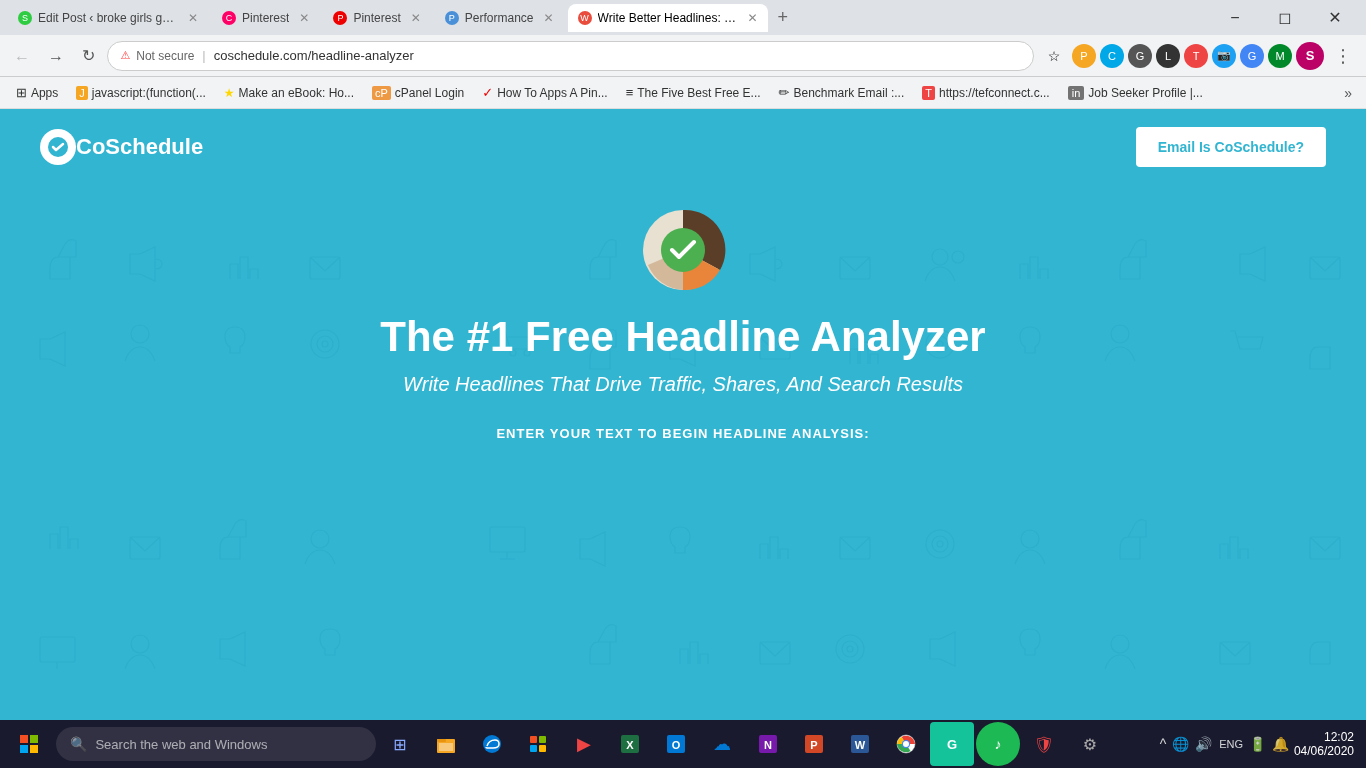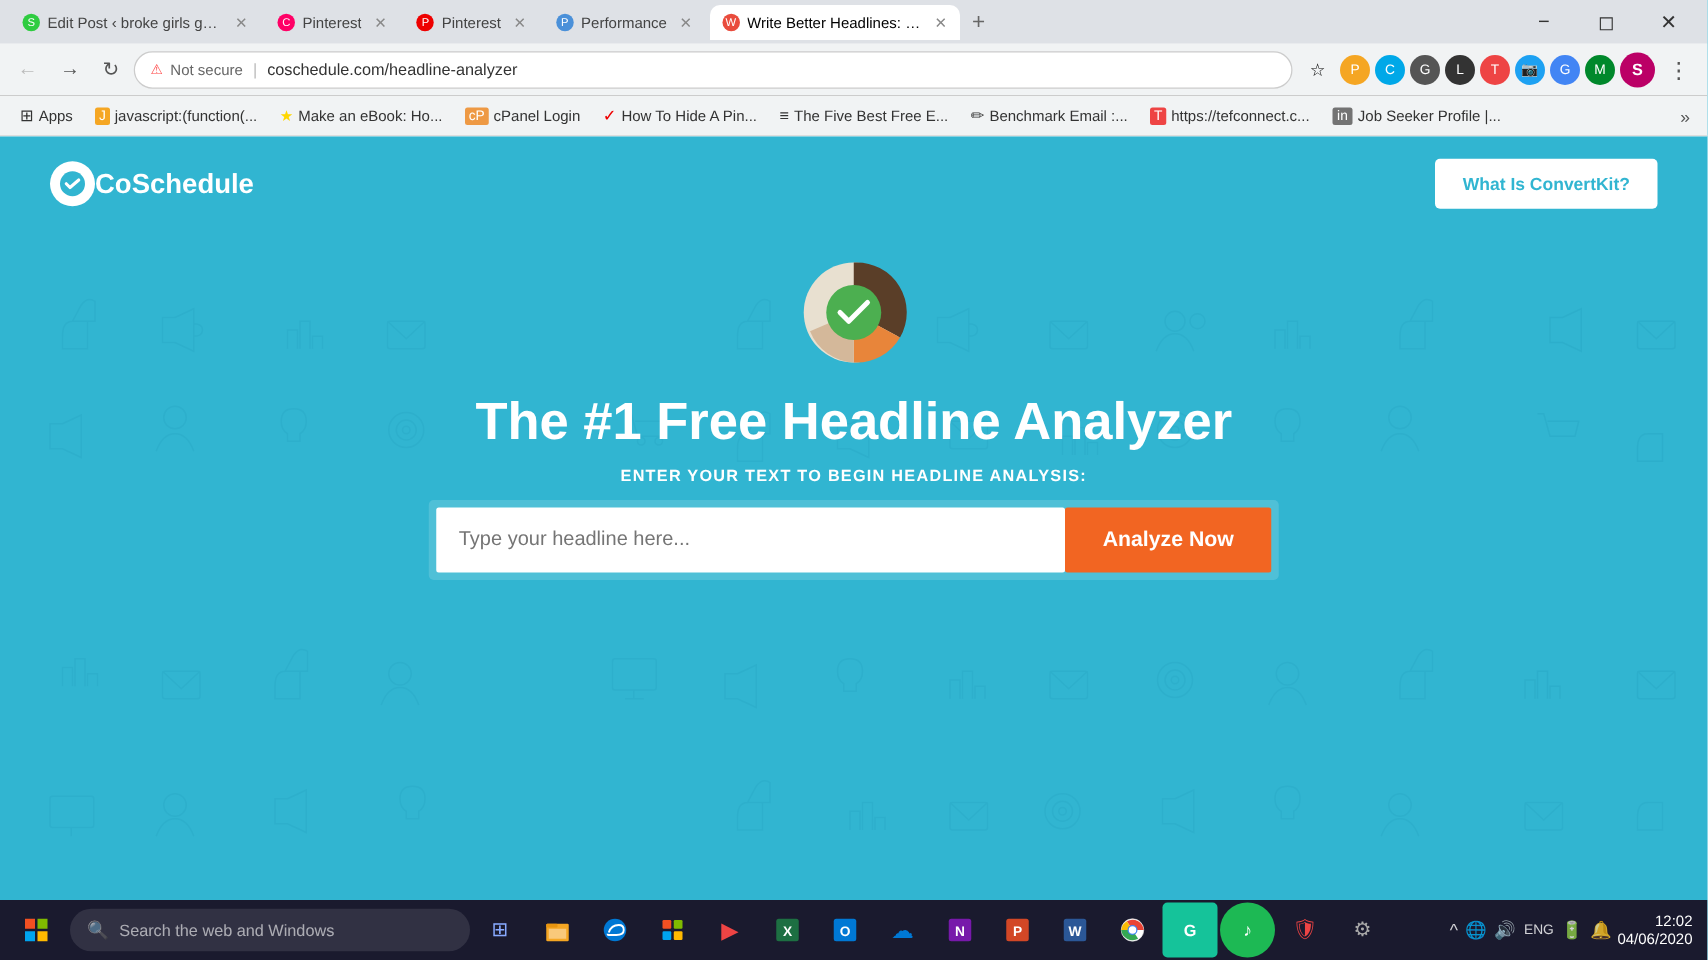--- a/index.html
+++ b/index.html
@@ -369,21 +369,21 @@
     <div class="bookmark-item">
       <span style="color:#ffd700">★</span>
       <span>Make an eBook: Ho...</span>
     </div>
     <div class="bookmark-item">
       <span style="font-size:11px;background:#e94;color:#fff;padding:1px 3px;border-radius:2px;">cP</span>
       <span>cPanel Login</span>
     </div>
     <div class="bookmark-item">
       <span style="font-size:13px;color:#e00;">✓</span>
-      <span>How To Hide A Pin...</span>
+      <span>How To Apps A Pin...</span>
     </div>
     <div class="bookmark-item">
       <span style="font-size:13px;">≡</span>
       <span>The Five Best Free E...</span>
     </div>
     <div class="bookmark-item">
       <span style="font-size:13px;">✏</span>
       <span>Benchmark Email :...</span>
     </div>
     <div class="bookmark-item">
@@ -590,21 +590,21 @@
       <div class="cs-header">
         <div class="cs-logo">
           <div class="cs-logo-icon">
             <svg width="22" height="22" viewBox="0 0 22 22">
               <circle cx="11" cy="11" r="10" fill="#31b5d1"></circle>
               <path d="M6,11 L9,14 L16,8" stroke="#fff" stroke-width="2.5" fill="none" stroke-linecap="round" stroke-linejoin="round"></path>
             </svg>
           </div>
           <span>CoSchedule</span>
         </div>
-        <button class="cs-cta-btn">What Is ConvertKit?</button>
+        <button class="cs-cta-btn">Email Is CoSchedule?</button>
       </div>
 
       <div class="cs-hero">
 
         <div class="cs-pie-icon">
           <svg width="90" height="90" viewBox="0 0 90 90">
 
             <circle cx="45" cy="45" r="40" fill="#e8e0d0"></circle>
 
             <path d="M45,45 L45,5 A40,40 0 0,1 82,65 Z" fill="#5a3e28"></path>
@@ -612,27 +612,24 @@
             <path d="M45,45 L82,65 A40,40 0 0,1 45,85 Z" fill="#e8853a"></path>
 
             <path d="M45,45 L45,85 A40,40 0 0,1 10,60 Z" fill="#d4b89a"></path>
 
             <circle cx="45" cy="45" r="22" fill="#4caf50"></circle>
             <path d="M34,45 L41,52 L56,37" stroke="#fff" stroke-width="4" fill="none" stroke-linecap="round" stroke-linejoin="round"></path>
           </svg>
         </div>
 
         <h1 class="cs-title">The #1 Free Headline Analyzer</h1>
+        <p class="cs-subtitle">Write Headlines That Drive Traffic, Shares, And Search Results</p>
 
         <p class="cs-input-label">ENTER YOUR TEXT TO BEGIN HEADLINE ANALYSIS:</p>
 
-        <div class="cs-search-box">
-          <input class="cs-search-input" type="text" placeholder="Type your headline here..." style="">
-          <button class="cs-analyze-btn">Analyze Now</button>
-        </div>
       </div>
     </div>
   </div>
 
   <div class="taskbar">
     <div class="start-btn">
       <svg width="20" height="20" viewBox="0 0 20 20">
         <rect x="1" y="1" width="8" height="8" fill="#f25022"></rect>
         <rect x="11" y="1" width="8" height="8" fill="#7fba00"></rect>
         <rect x="1" y="11" width="8" height="8" fill="#00a4ef"></rect>

